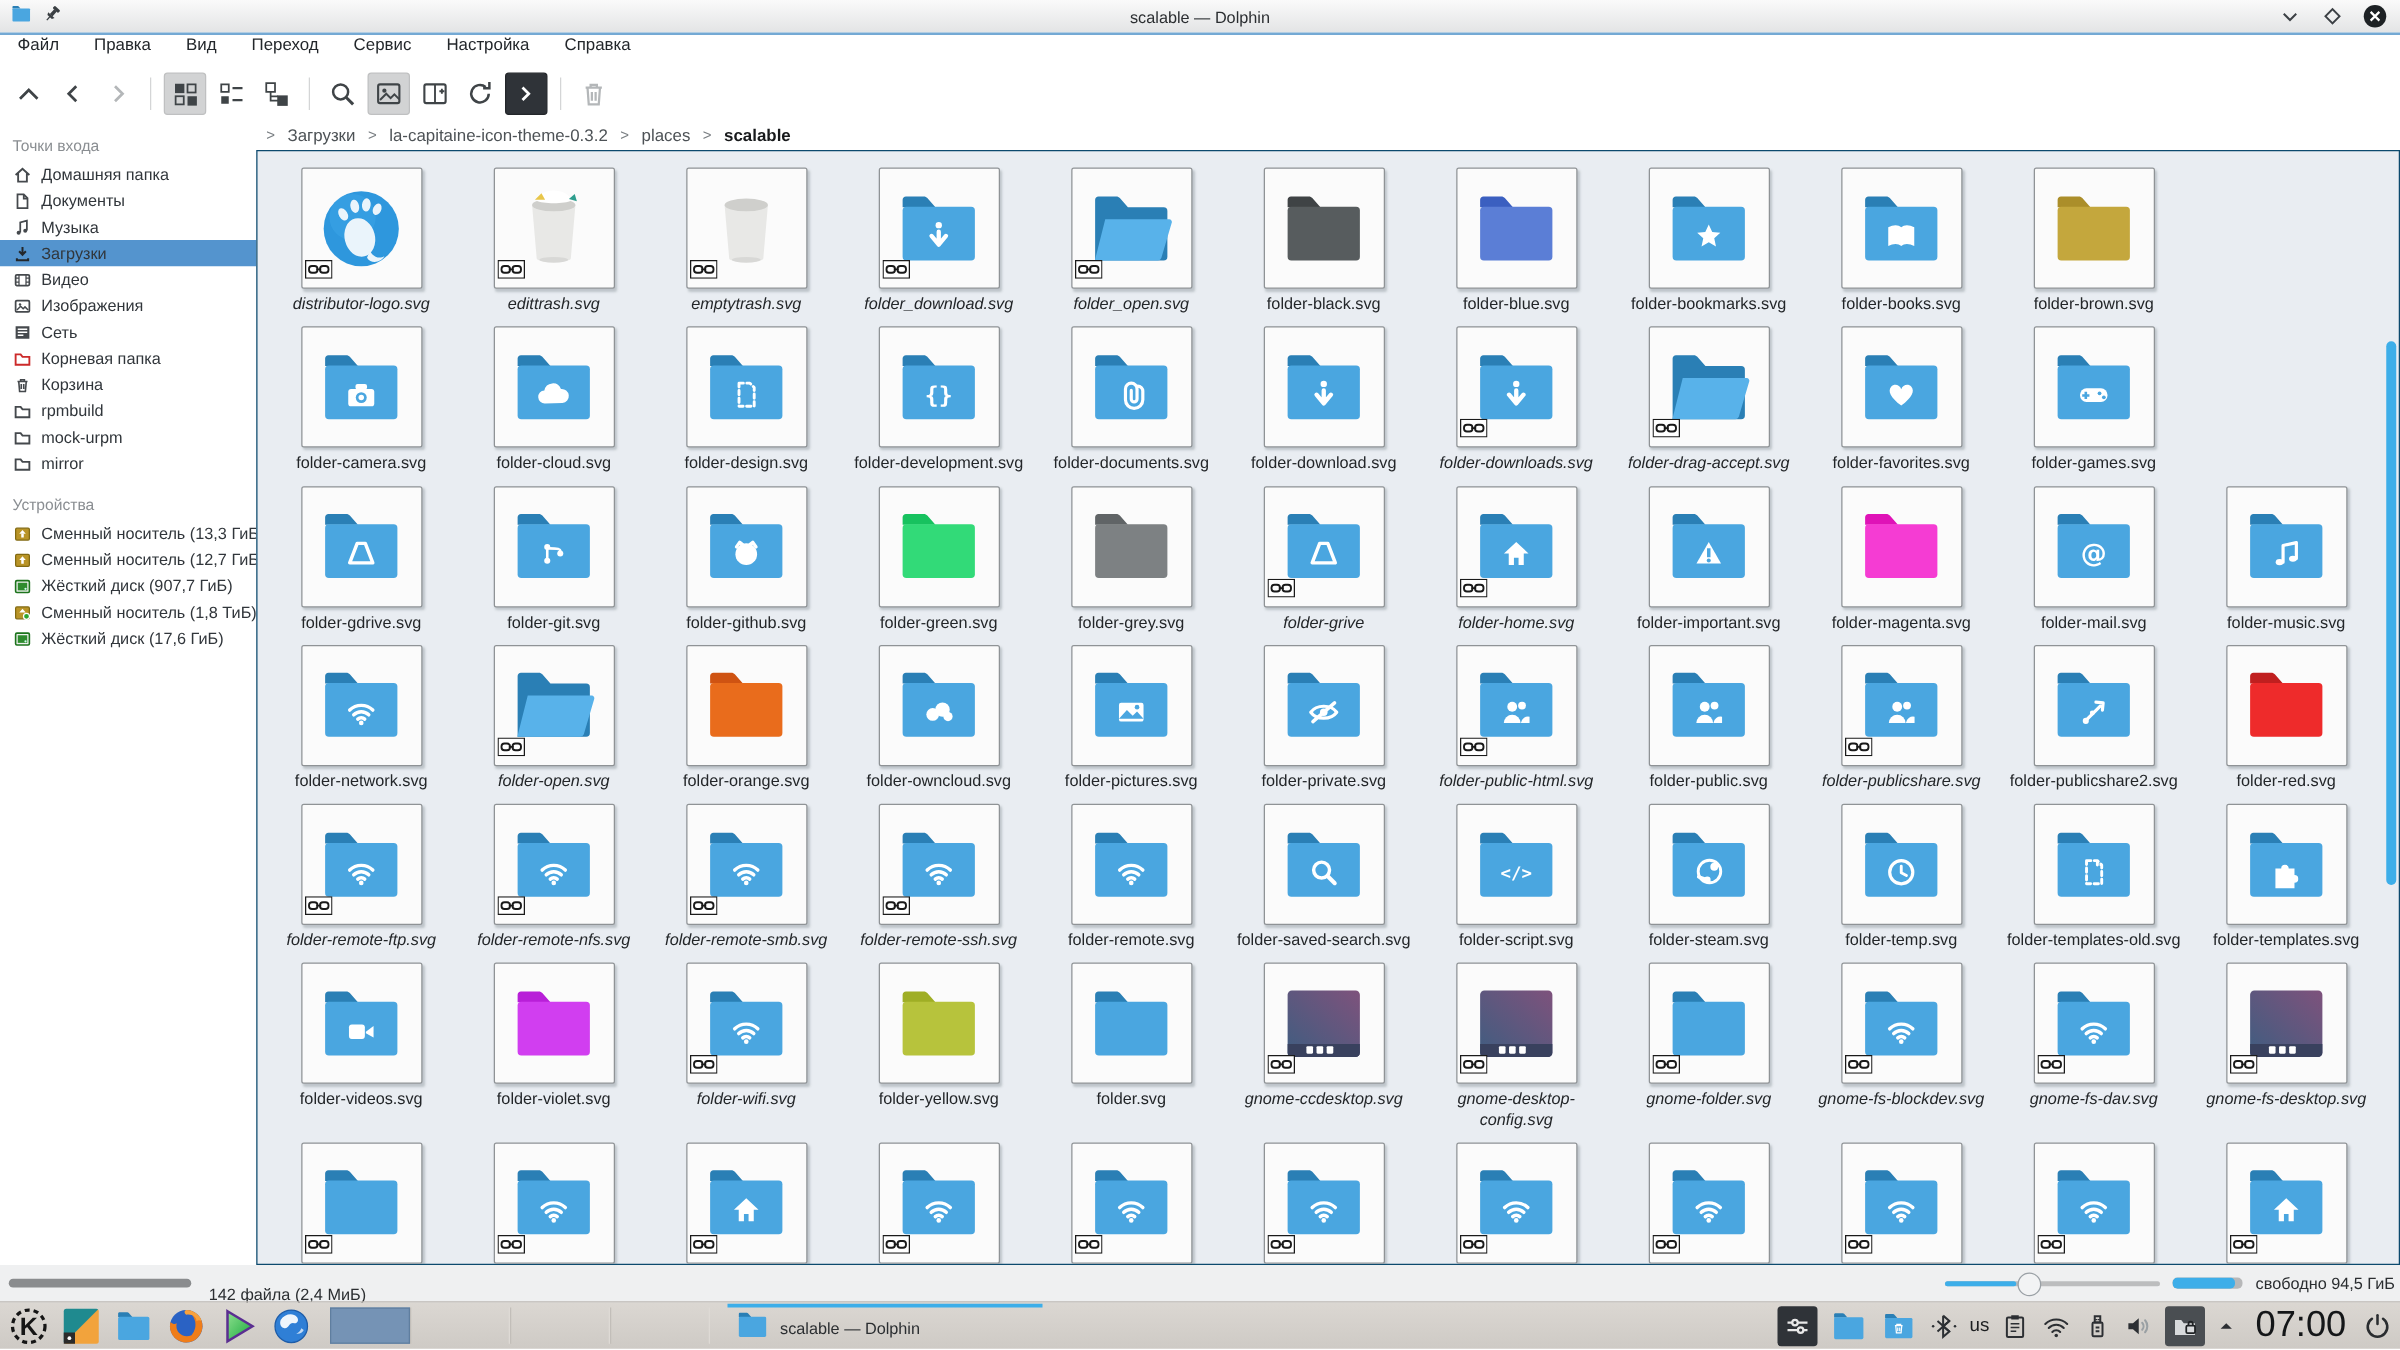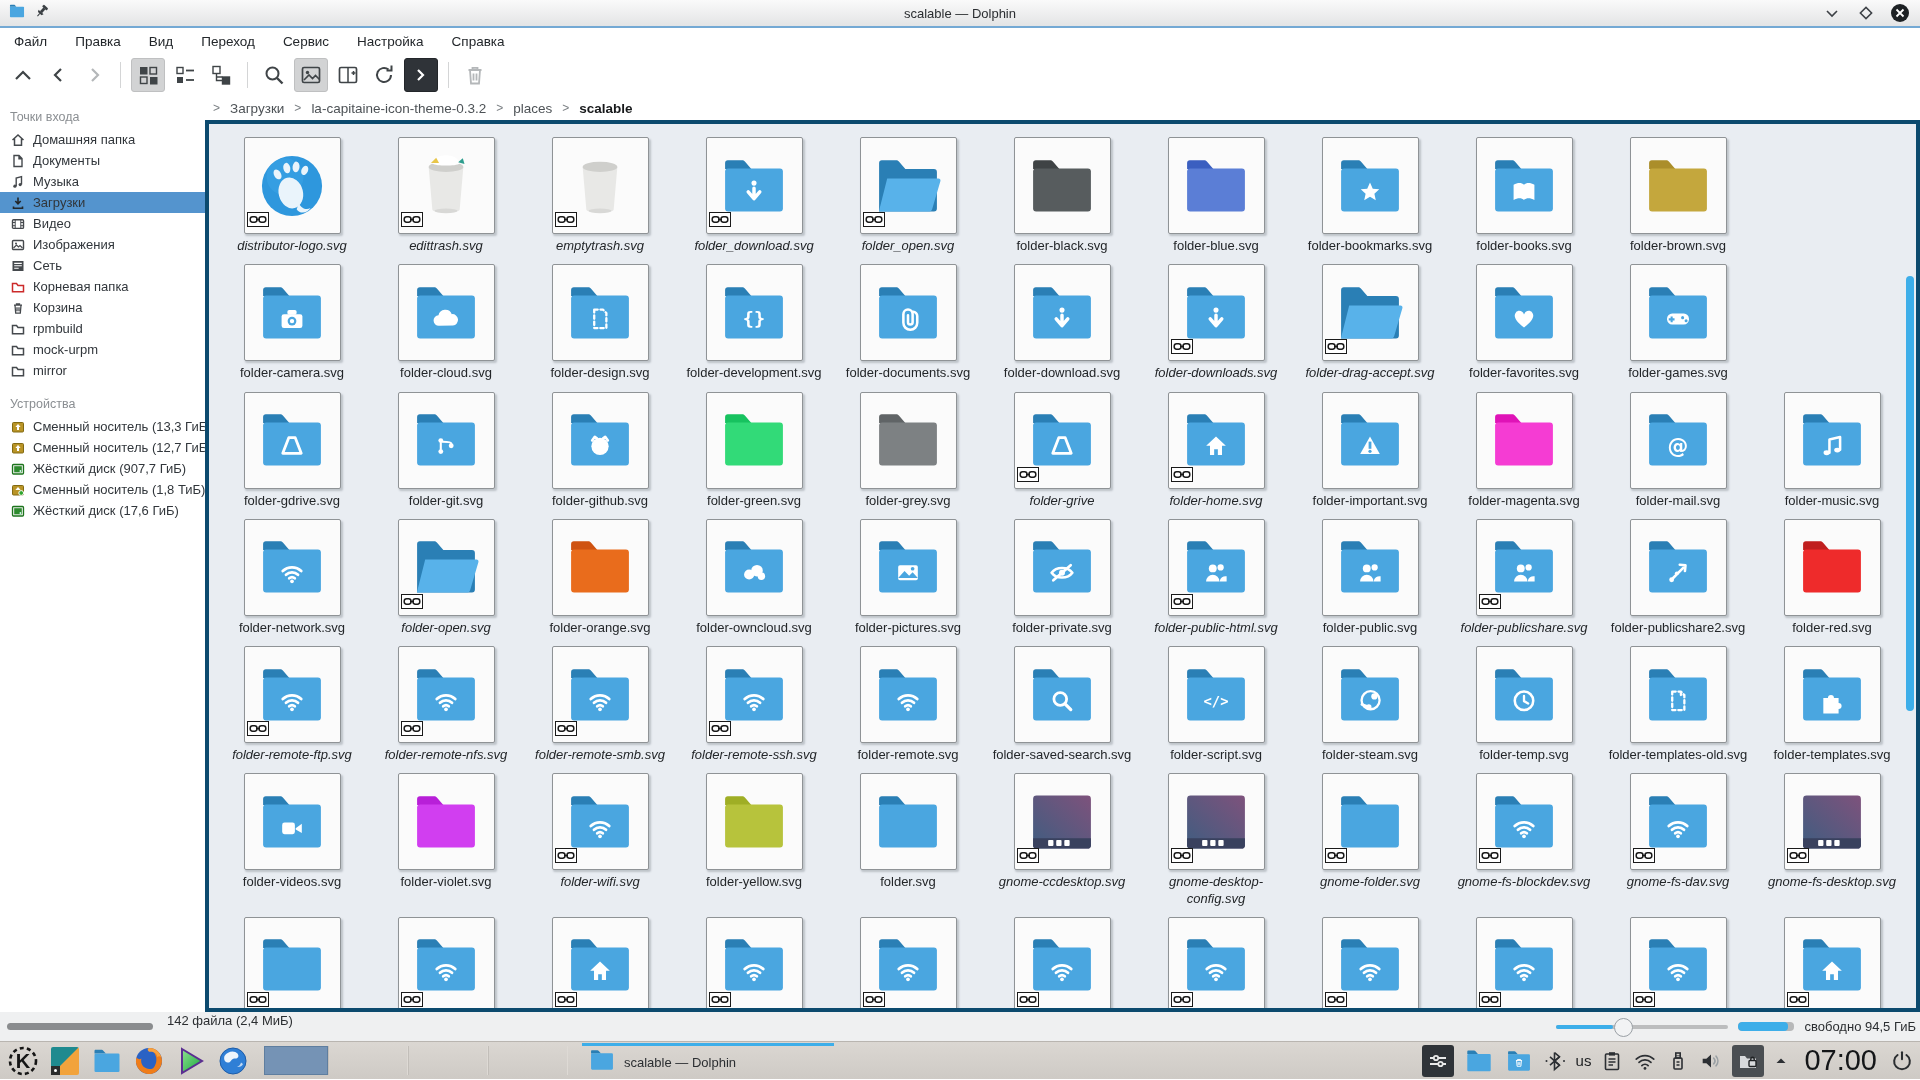--- a/index.html
+++ b/index.html
@@ -6,55 +6,55 @@
 #screen{width:1920px;height:1080px;position:relative;font-family:"Liberation Sans",sans-serif;
   background:#ffffff;overflow:hidden;-webkit-font-smoothing:antialiased;}
 
 #titlebar{height:26px;background:linear-gradient(#fafafa,#e3e4e5);border-bottom:2px solid #74a9d4;
   position:relative;display:flex;align-items:center;}
 #titlebar .tb-left{display:flex;align-items:center;gap:8px;padding-left:8px;}
 #win-title{position:absolute;left:0;right:0;text-align:center;font-size:13px;color:#2b2e31;}
 #win-buttons{margin-left:auto;display:flex;align-items:center;gap:14px;padding-right:10px;z-index:2;}
 .winbtn{width:20px;height:20px;display:flex;align-items:center;justify-content:center;cursor:default;}
 
-#menubar{height:26px;display:flex;align-items:center;gap:28px;padding-left:14px;font-size:13.5px;color:#23272b;}
+#menubar{height:26px;display:flex;gap:28px;padding-left:14px;font-size:13.5px;color:#23272b;}
 .menu-item{cursor:default;}
 
 #toolbar{height:42px;display:flex;align-items:center;padding-left:6px;gap:4px;}
 .toolbtn{width:32px;height:32px;border-radius:3px;display:flex;align-items:center;justify-content:center;}
 .toolbtn.pressed{background:#d2d3d4;border:1px solid #bfc0c1;}
 .toolbtn.dark{background:#2f3338;border:1px solid #23262a;}
 .toolsep{width:1px;height:26px;background:#d4d5d6;margin:0 6px;}
 
 #main{display:flex;height:916px;}
 #sidebar{width:205px;flex:none;padding-top:8px;overflow:hidden;}
 .side-header{font-size:12.5px;color:#8a8e92;padding:6px 0 5px 10px;white-space:nowrap;}
 .side-item{display:flex;align-items:center;gap:7px;height:21px;padding-left:10px;font-size:13px;
   color:#31363b;white-space:nowrap;overflow:hidden;}
 .side-item.selected{background:#5494ce;}
 .side-item .sicon{width:16px;height:16px;flex:none;display:flex;align-items:center;justify-content:center;}
 #rightpane{flex:1;display:flex;flex-direction:column;min-width:0;}
 #breadcrumb{height:24px;display:flex;align-items:center;gap:10px;padding-left:8px;font-size:13.5px;color:#4d5256;}
 #breadcrumb .crumb-sep{color:#7a7f83;font-size:12px;}
 #breadcrumb .crumb-current{font-weight:bold;color:#17191b;}
-#view{flex:1;background:#e9edf2;border:4px solid #0c4a6e;position:relative;overflow:hidden;
+#view{flex:1;background:#e9edf2;border:1px solid #0c4a6e;position:relative;overflow:hidden;
   padding:13px 5px 0 6px;}
 .filerow{display:flex;margin-bottom:10px;}
 .filecell{width:154px;flex:none;display:flex;flex-direction:column;align-items:center;}
 .tile{width:95px;height:95px;background:#fbfbfb;border:1px solid #8f9396;border-radius:2px;
   box-shadow:1.5px 2px 2px rgba(60,70,80,.25);display:flex;align-items:center;justify-content:center;position:relative;}
 .emblem{position:absolute;left:2px;bottom:2px;}
 .filelabel{margin-top:4px;font-size:13px;color:#232629;text-align:center;line-height:1.25;
   max-width:150px;word-break:break-word;}
 .filelabel.italic{font-style:italic;}
 #vscroll{position:absolute;right:2px;top:152px;width:8px;height:435px;background:#3daee9;border-radius:4px;}
 
 #statusbar{height:29px;position:relative;background:#eff0f1;font-size:13px;color:#2b2e31;}
 #side-hscroll{position:absolute;left:7px;top:11px;width:146px;height:7px;background:#8a8c8e;border-radius:4px;}
-#status-files{position:absolute;left:167px;top:1px;}
+#status-files{position:absolute;left:167px;top:16px;}
 #status-right{position:absolute;right:4px;top:0;height:29px;display:flex;align-items:center;gap:10px;}
 #zoom-slider{width:172px;height:4px;background:#bcbdbe;border-radius:2px;position:relative;}
 #zoom-fill{position:absolute;left:0;top:0;height:4px;width:33%;background:#3daee9;border-radius:2px;}
 #zoom-knob{position:absolute;left:58px;top:-7px;width:17px;height:17px;border-radius:50%;
   background:#f2f3f4;border:1px solid #9aa0a5;}
 #capacity{width:56px;height:9px;border-radius:4px;background:#b7b8b9;position:relative;overflow:hidden;}
 #capacity-fill{position:absolute;left:0;top:0;bottom:0;width:88%;background:#3daee9;border-radius:4px;}
 
 #taskbar{height:37px;background:linear-gradient(#dbd7d2,#cecac5);border-top:1px solid #b9b5b0;
   display:flex;align-items:center;position:relative;}

